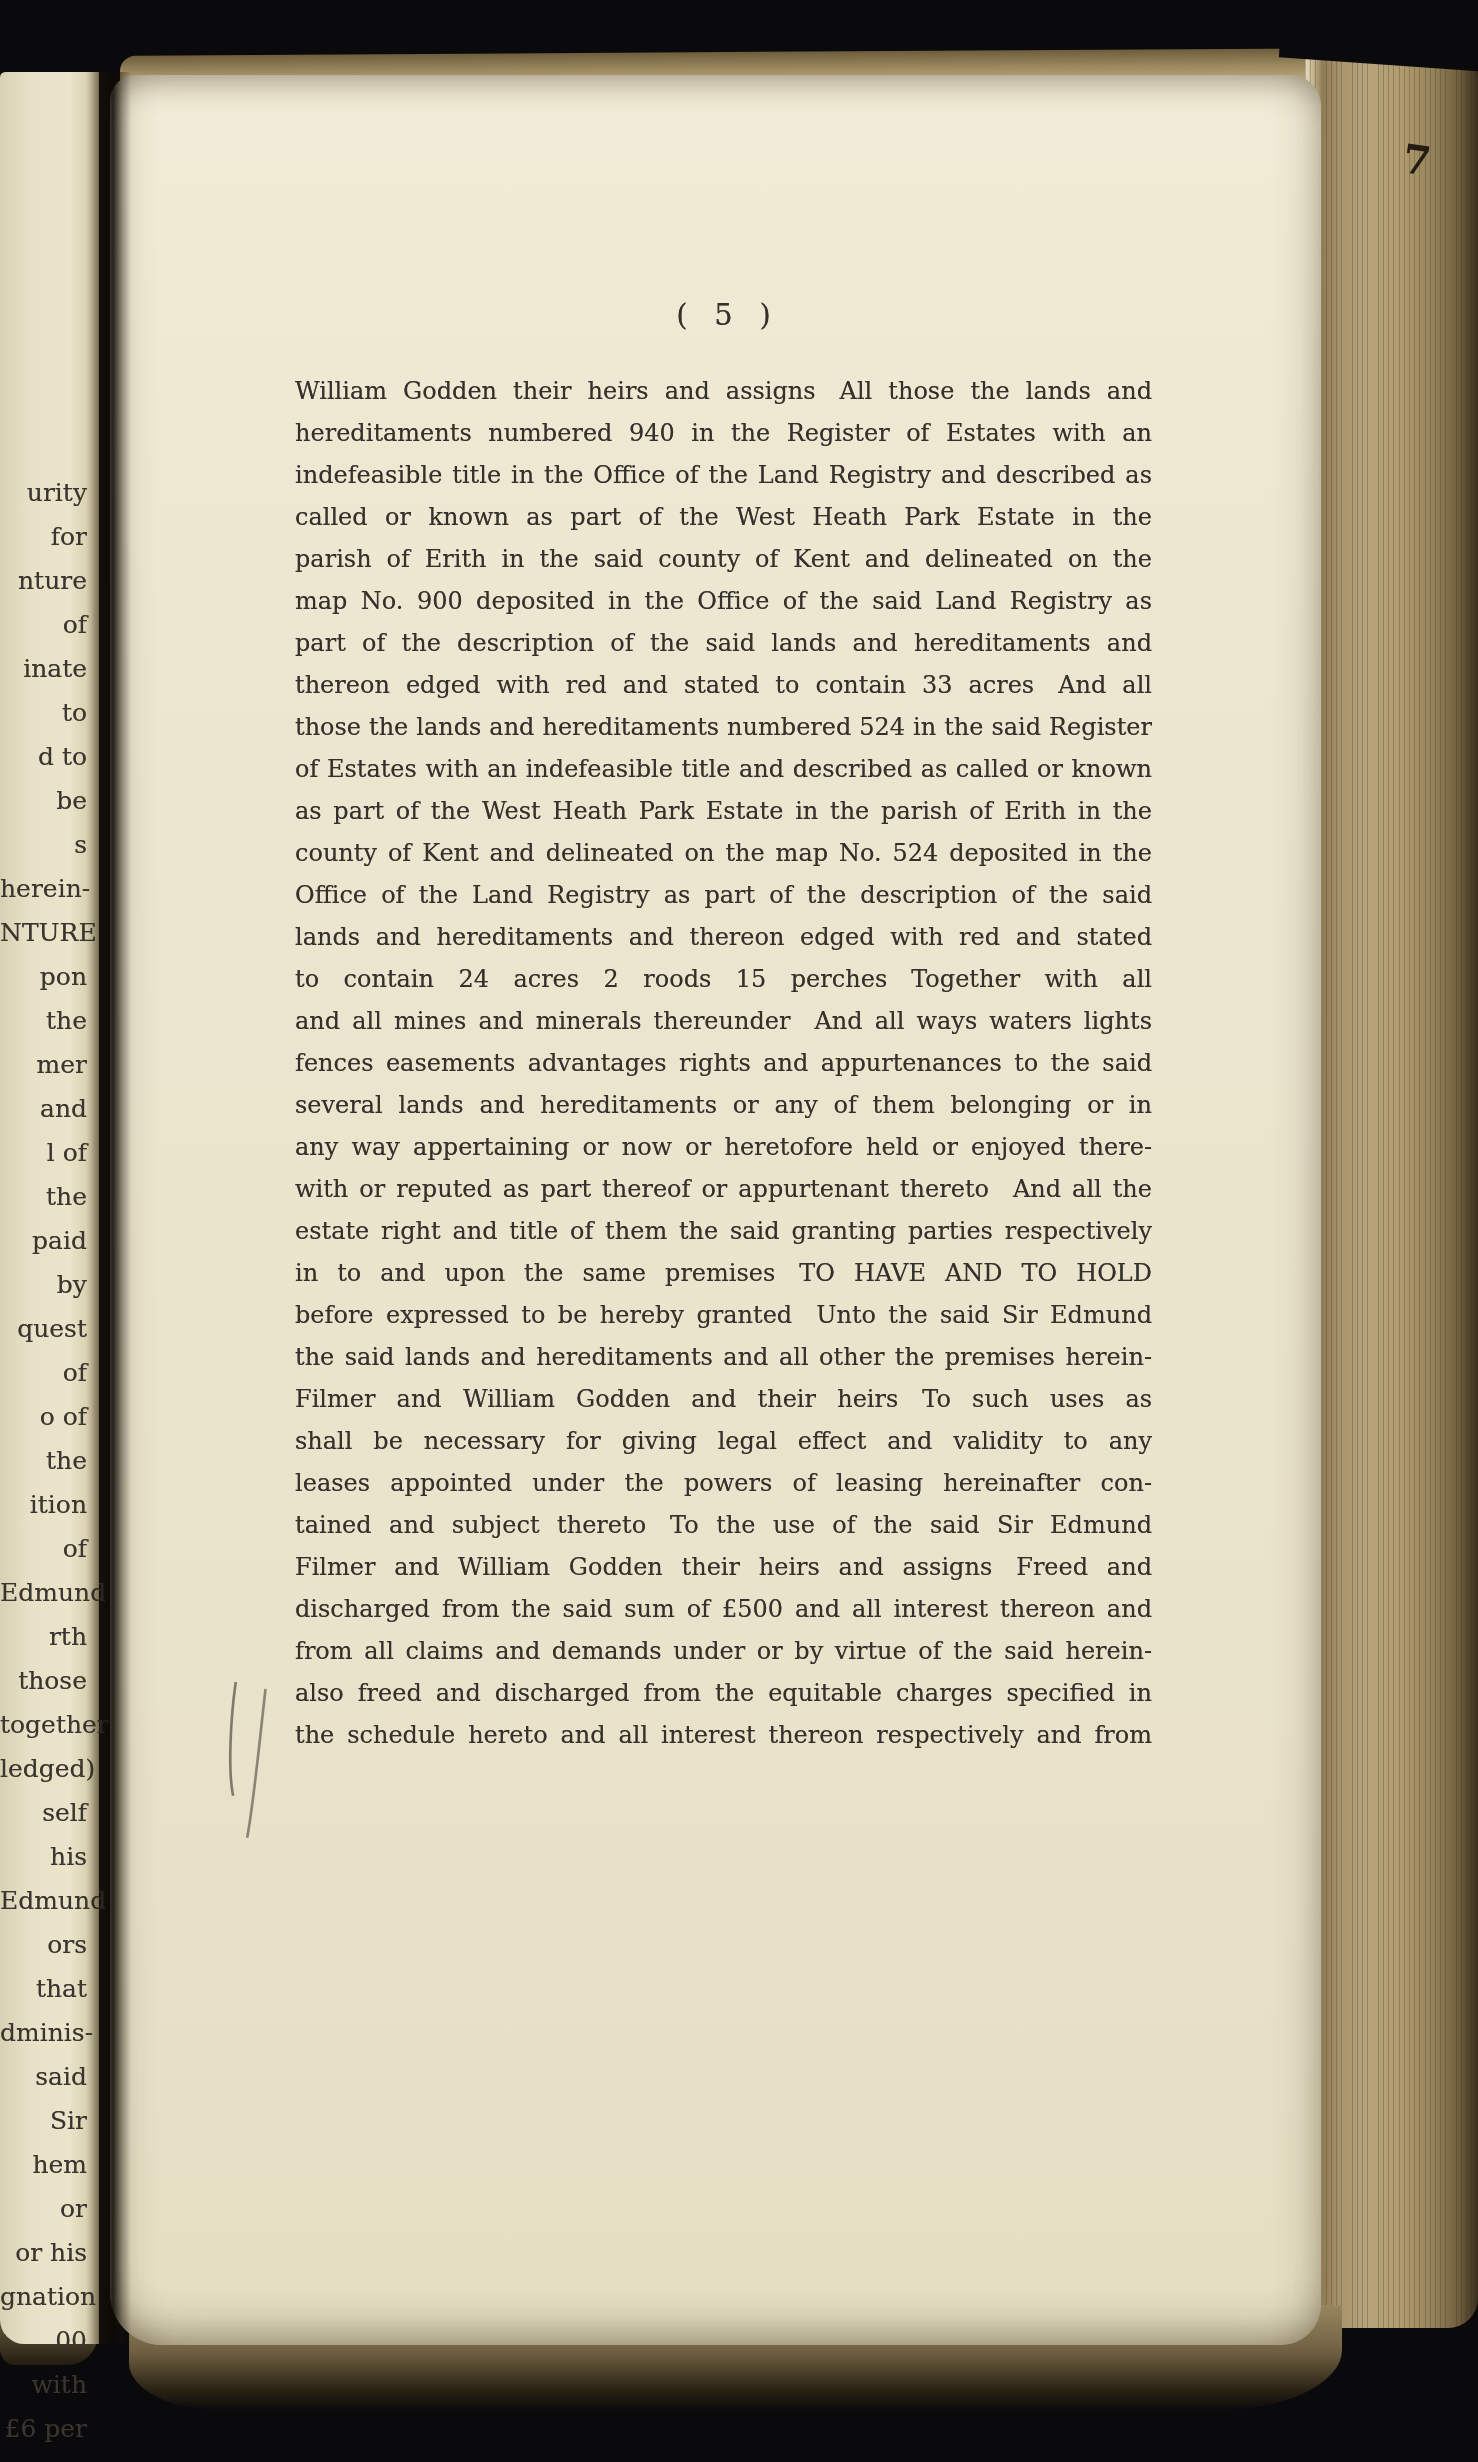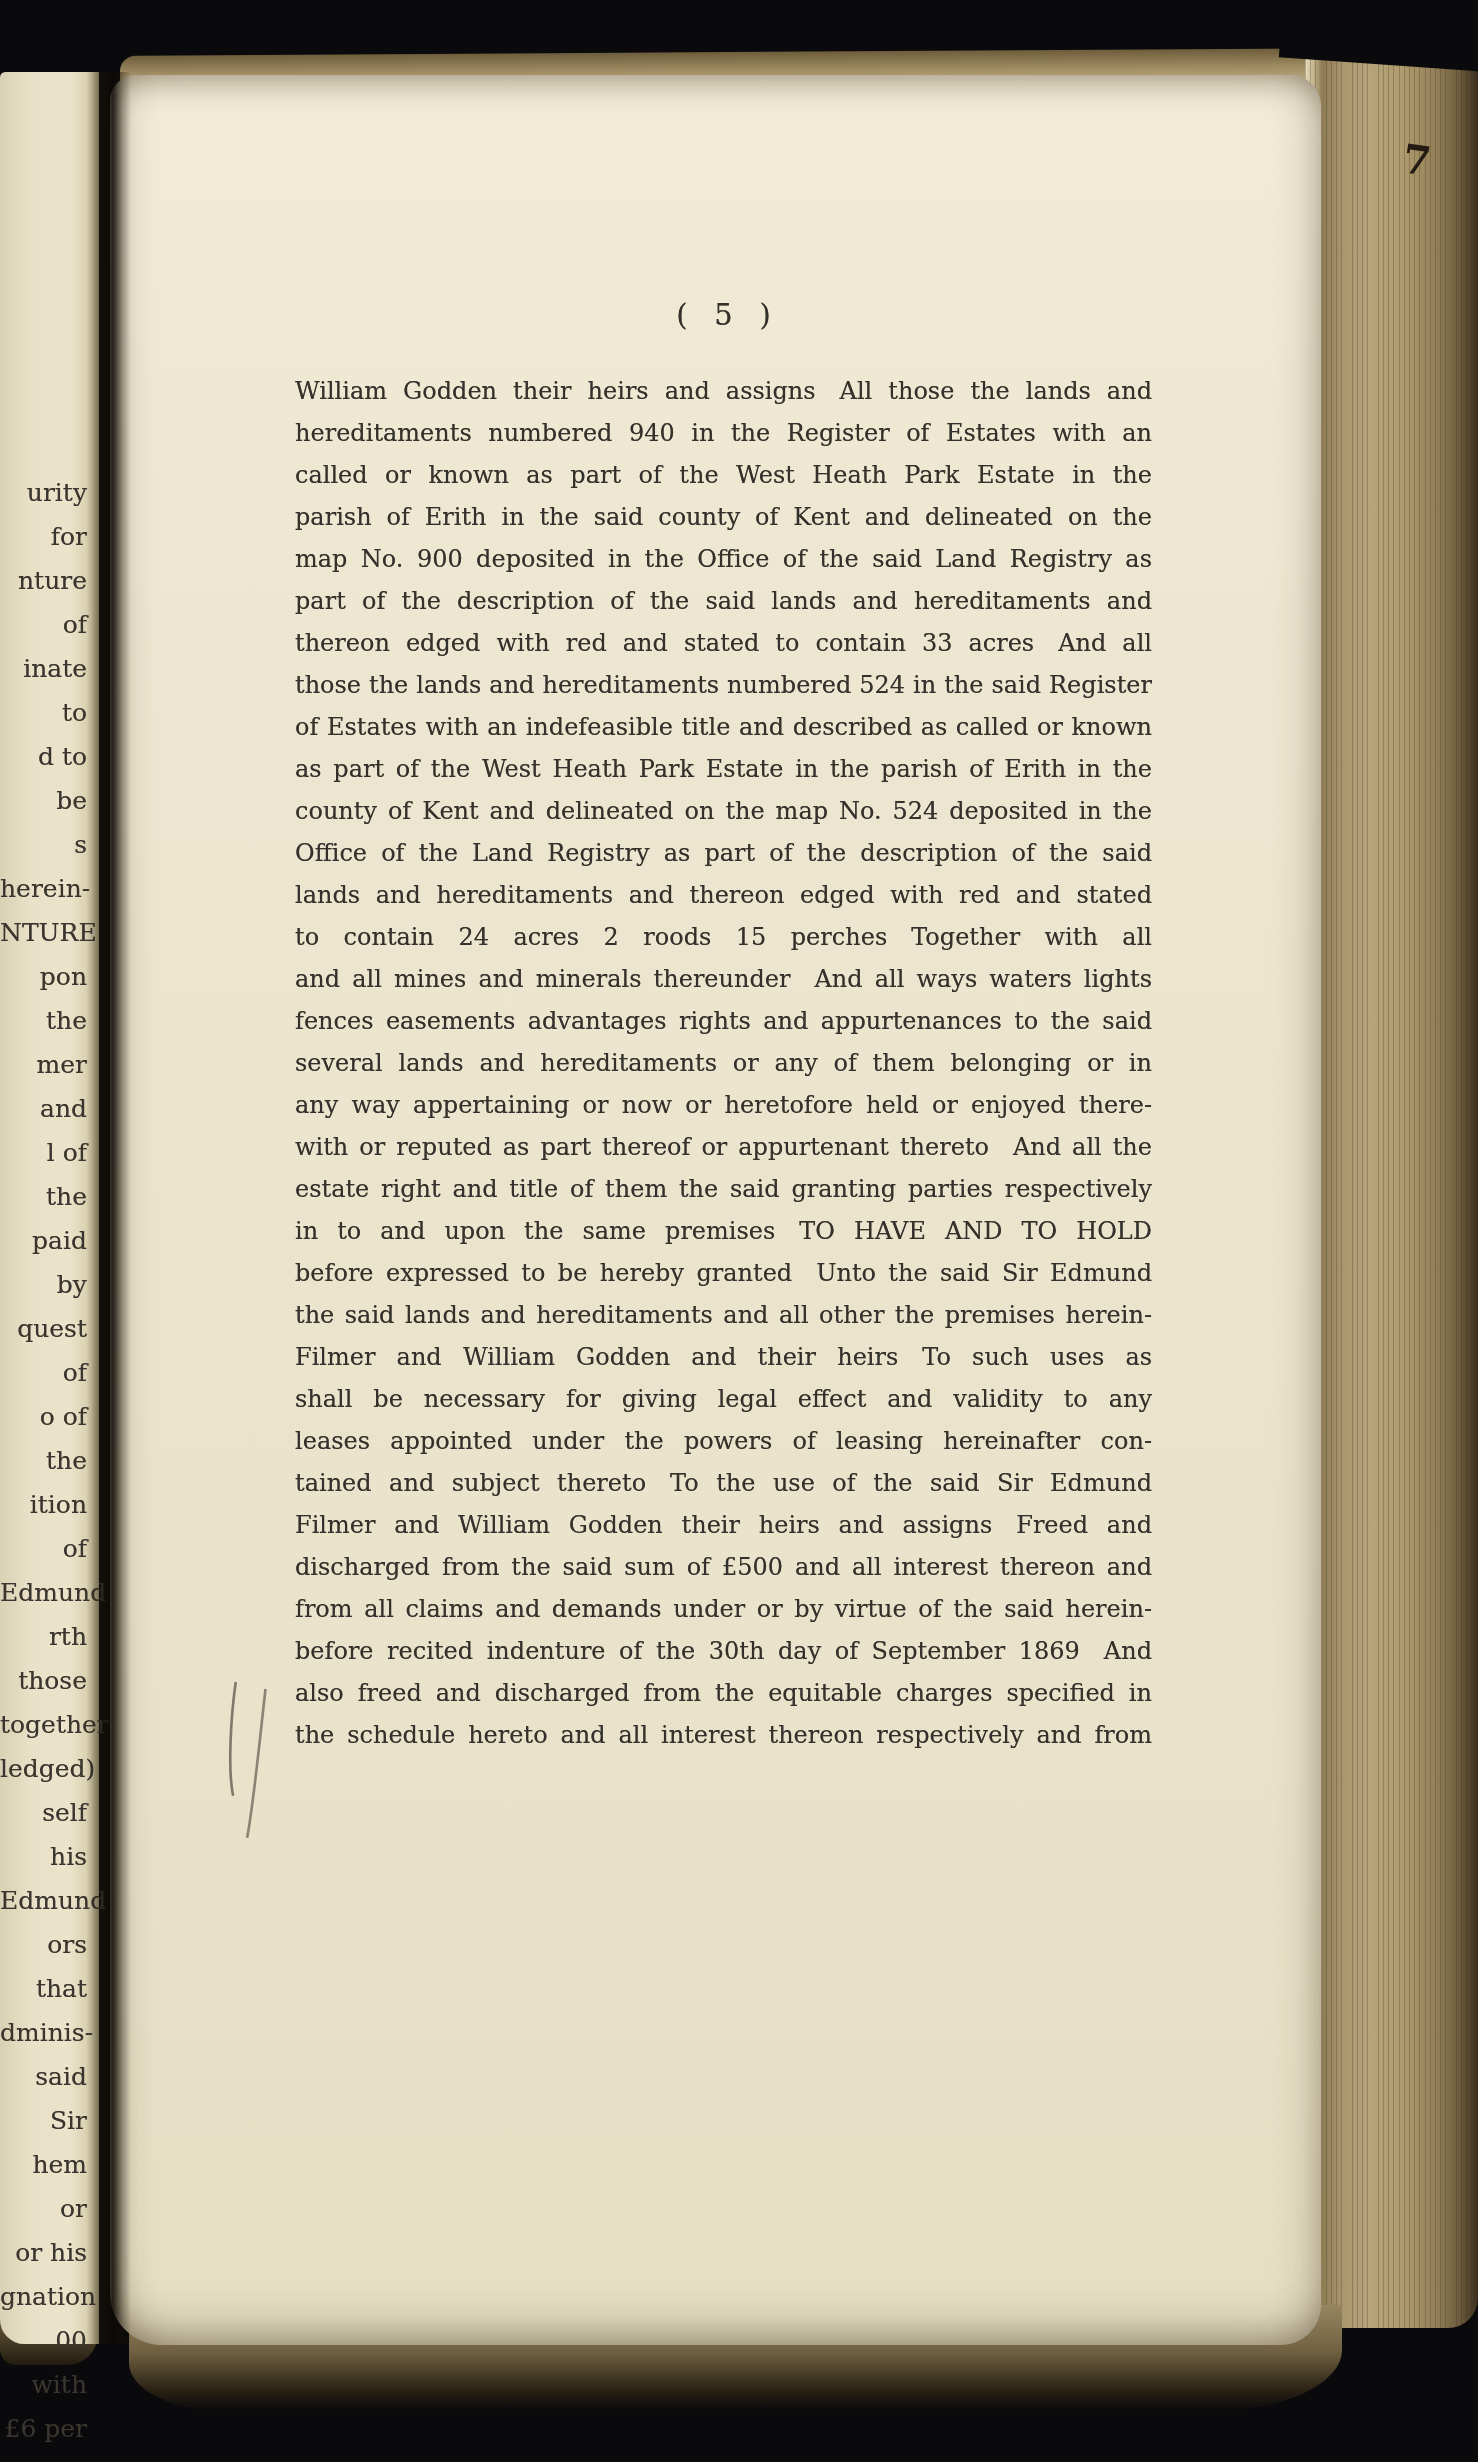--- a/index.html
+++ b/index.html
@@ -104,20 +104,21 @@
   </div>
 
 <div class="abs main-page"></div>
 <div class="abs gutter-shadow"></div>
 
 <div class="abs page-number">( 5 )</div>
 
 <div class="abs main-text">
     <div>William Godden their heirs and assigns All those the lands and</div>
     <div>hereditaments numbered 940 in the Register of Estates with an</div>
+    <div>indefeasible title in the Office of the Land Registry and described as</div>
     <div>called or known as part of the West Heath Park Estate in the</div>
     <div>parish of Erith in the said county of Kent and delineated on the</div>
     <div>map No. 900 deposited in the Office of the said Land Registry as</div>
     <div>part of the description of the said lands and hereditaments and</div>
     <div>thereon edged with red and stated to contain 33 acres And all</div>
     <div>those the lands and hereditaments numbered 524 in the said Register</div>
     <div>of Estates with an indefeasible title and described as called or known</div>
     <div>as part of the West Heath Park Estate in the parish of Erith in the</div>
     <div>county of Kent and delineated on the map No. 524 deposited in the</div>
     <div>Office of the Land Registry as part of the description of the said</div>
@@ -132,21 +133,20 @@
     <div>in to and upon the same premises TO HAVE AND TO HOLD</div>
     <div>before expressed to be hereby granted Unto the said Sir Edmund</div>
     <div>the said lands and hereditaments and all other the premises herein-</div>
     <div>Filmer and William Godden and their heirs To such uses as</div>
     <div>shall be necessary for giving legal effect and validity to any</div>
     <div>leases appointed under the powers of leasing hereinafter con-</div>
     <div>tained and subject thereto To the use of the said Sir Edmund</div>
     <div>Filmer and William Godden their heirs and assigns Freed and</div>
     <div>discharged from the said sum of £500 and all interest thereon and</div>
     <div>from all claims and demands under or by virtue of the said herein-</div>
-    <div>before recited indenture of the 30th day of September 1869 And</div>
     <div>also freed and discharged from the equitable charges specified in</div>
     <div>the schedule hereto and all interest thereon respectively and from</div>
   </div>
 
 <div class="abs folio-number">7</div>
 
 <svg class="abs pencil-mark" width="63" height="175" viewBox="0 0 72 200">
   <path d="M18,16 C12,58 9,118 15,146" fill="none" stroke="#6e665a" stroke-width="3" opacity="0.85"></path>
   <path d="M52,24 C45,86 38,158 31,194" fill="none" stroke="#736b5e" stroke-width="3" opacity="0.8"></path>
 </svg>

